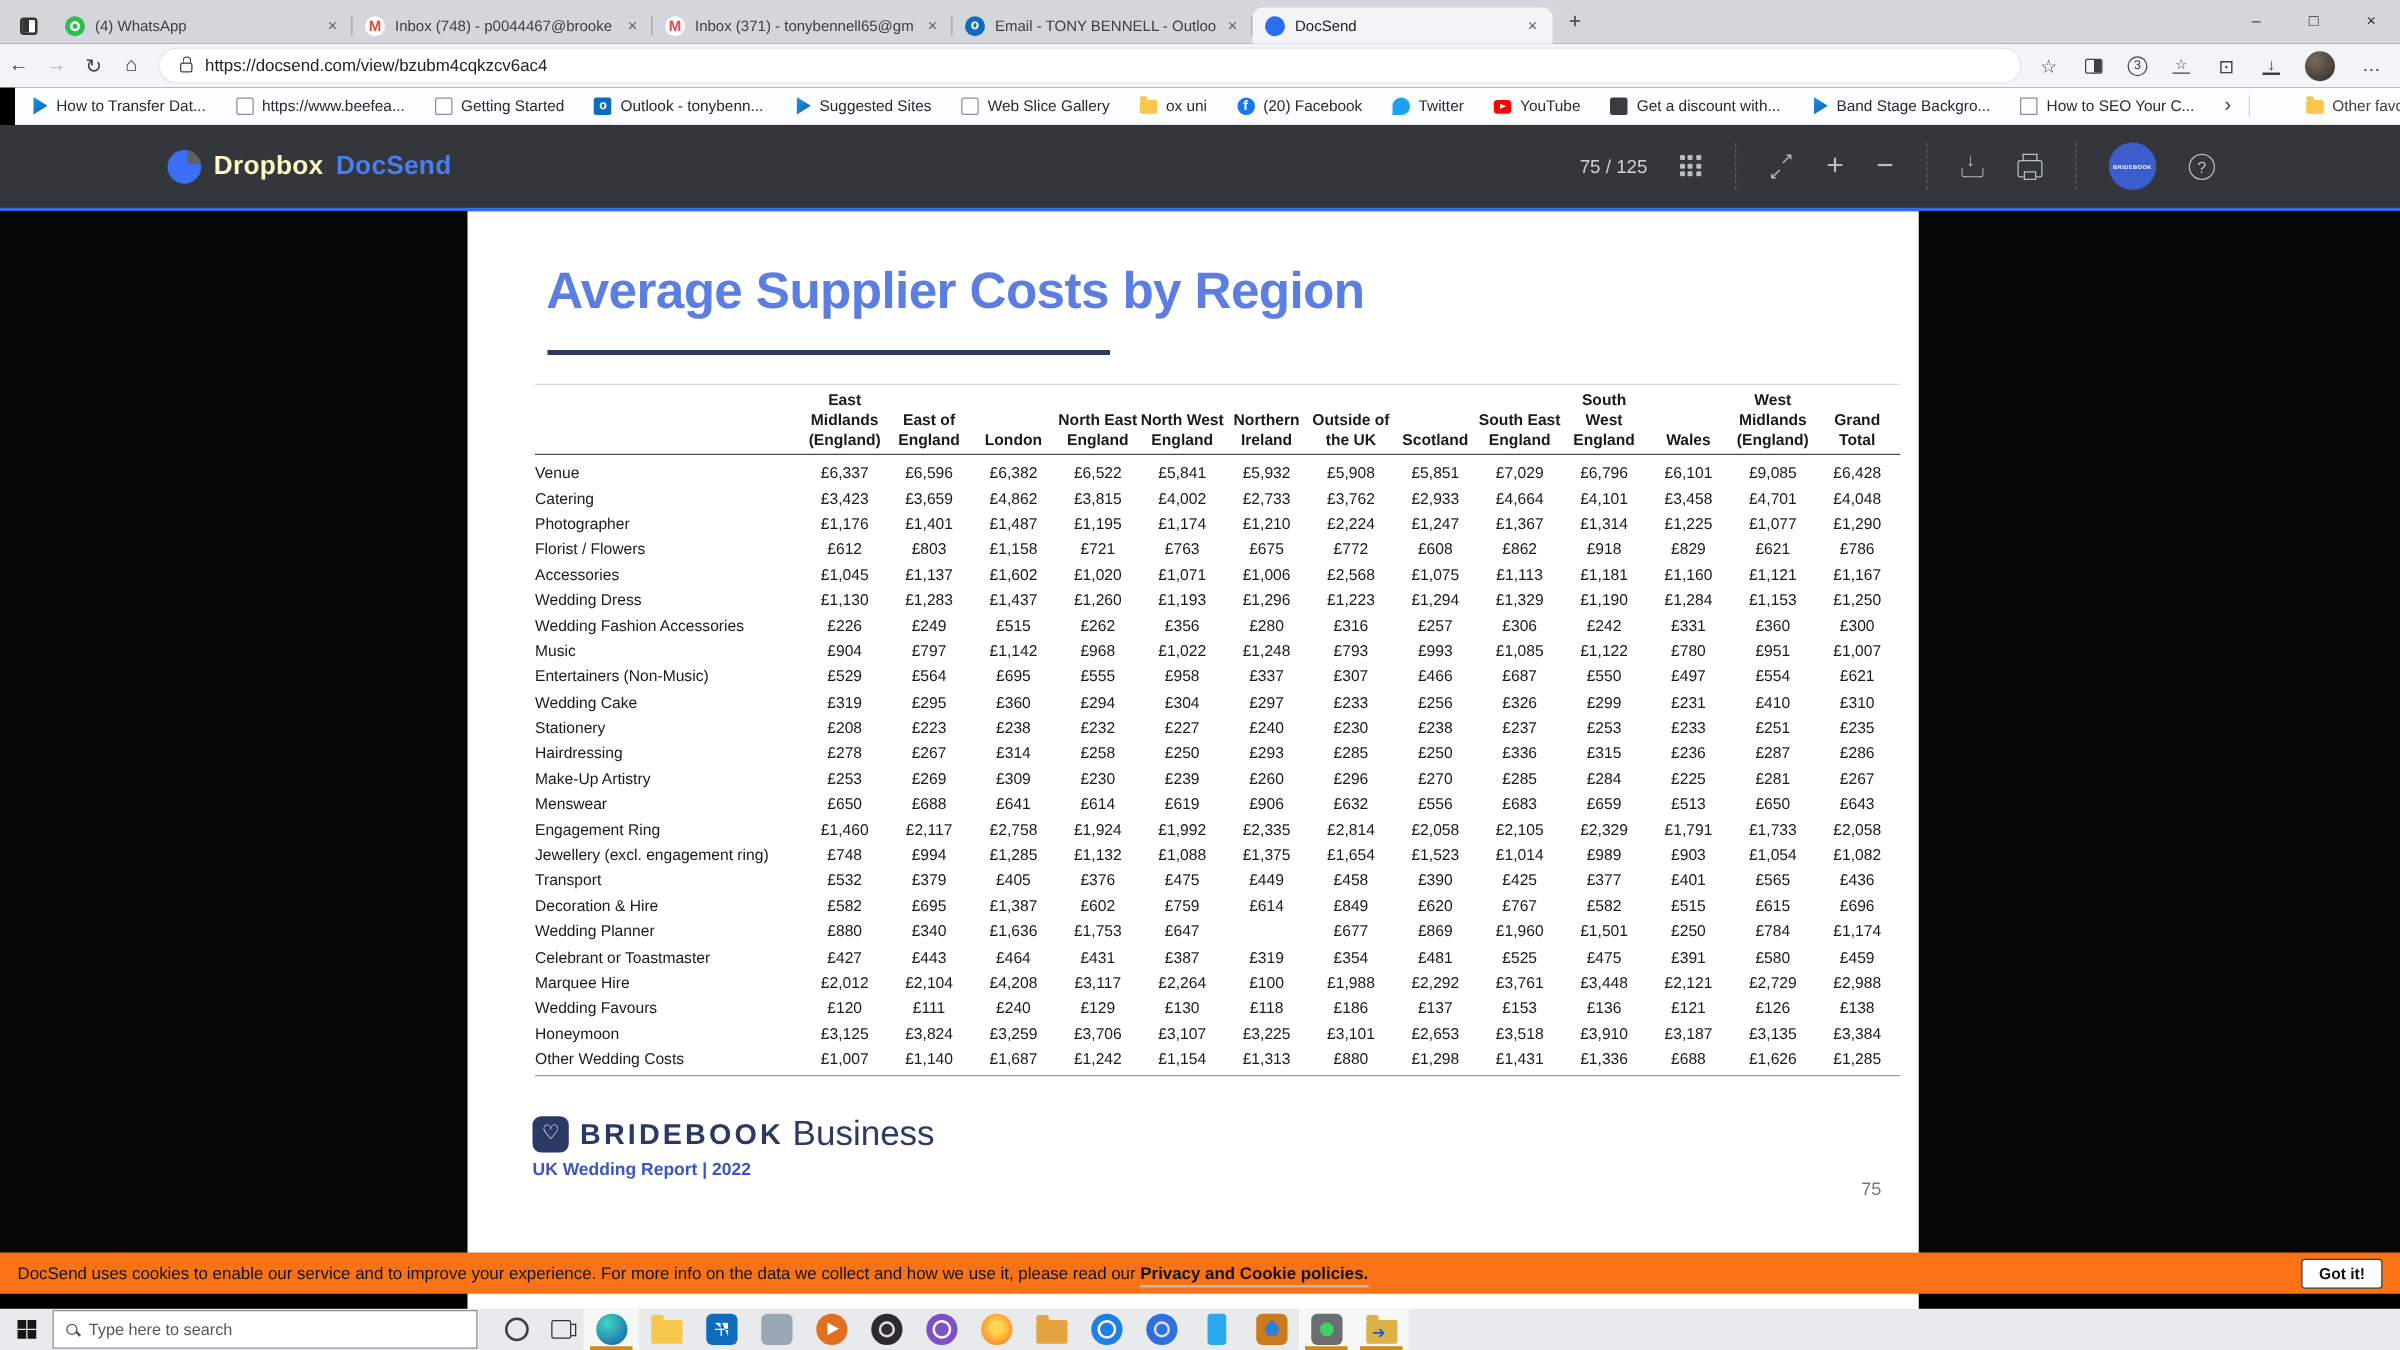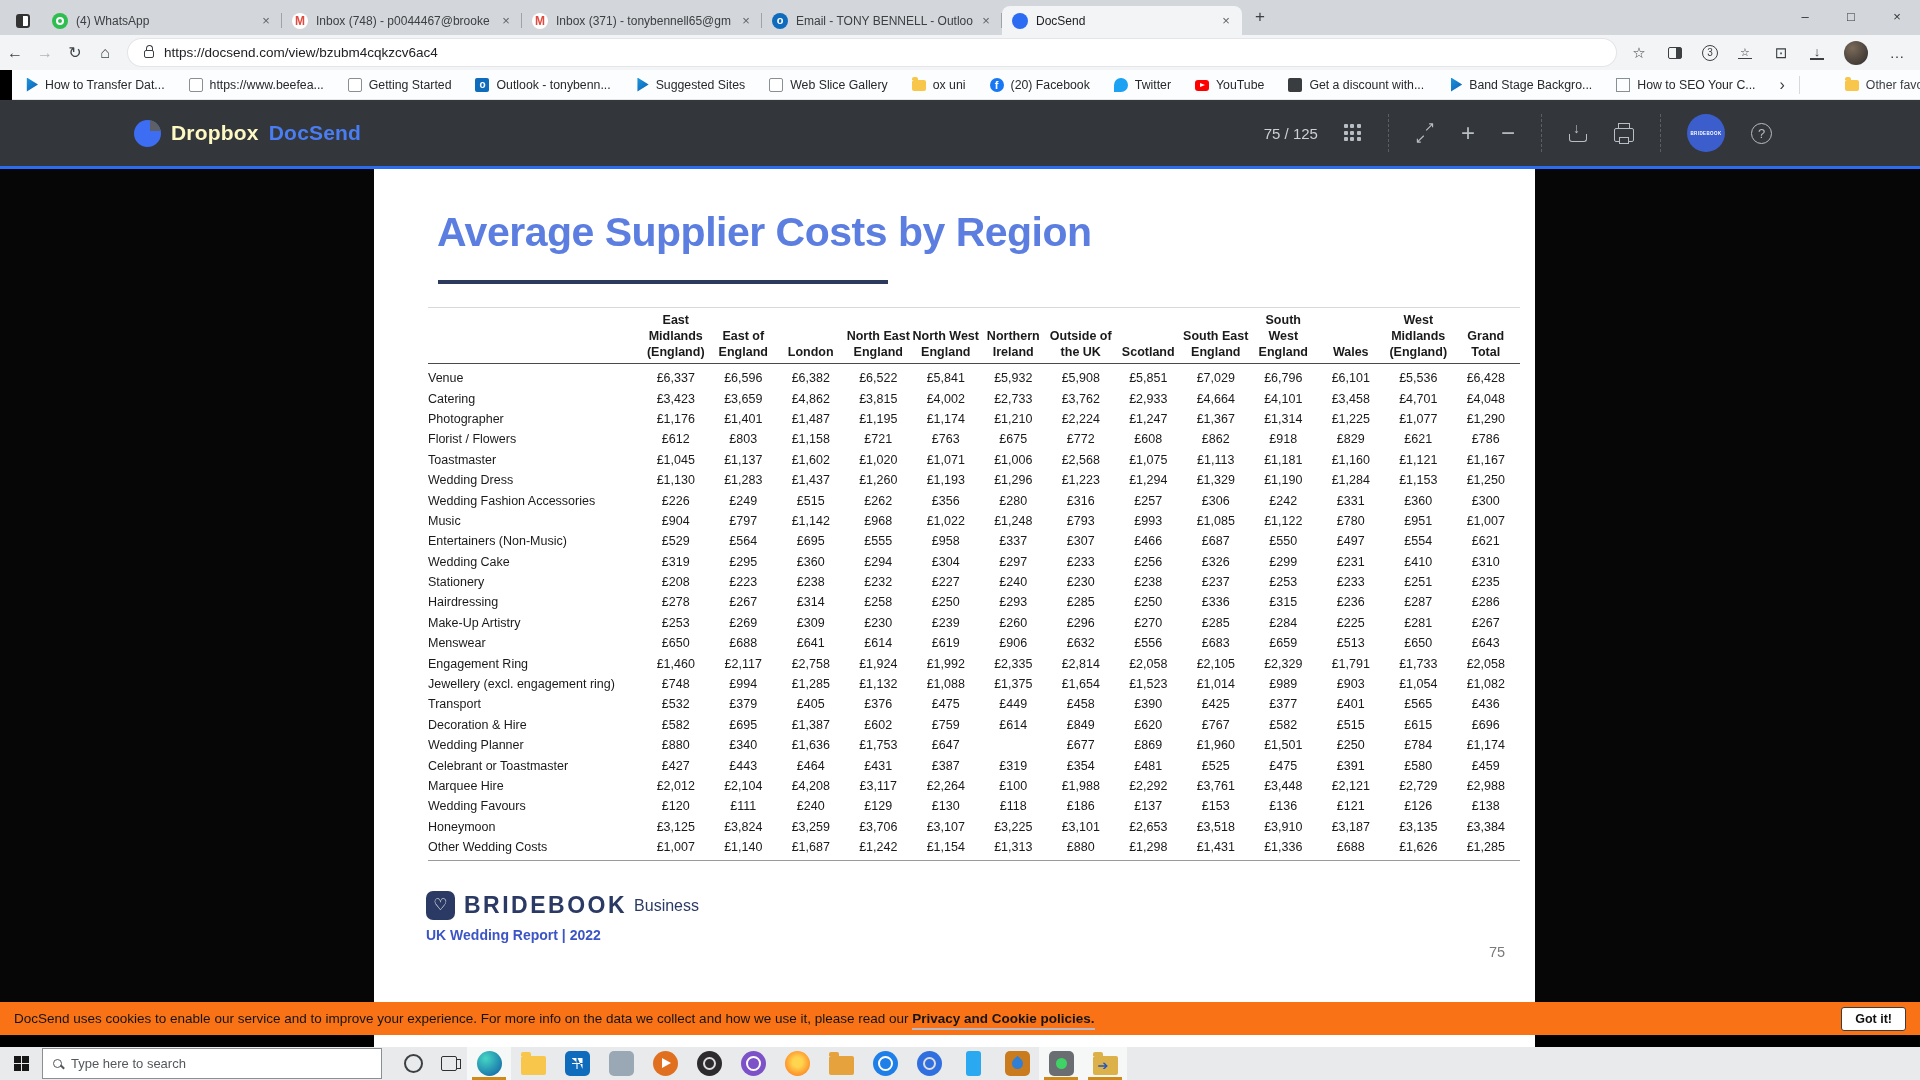--- a/index.html
+++ b/index.html
@@ -101,21 +101,21 @@
   .t-head { display:flex; align-items:flex-end; border-top:1px solid #d9d9d9; border-bottom:1.5px solid #4a4a4a; padding-bottom:3px; min-height:57px; }
   .t-head .c { font-weight:bold; line-height:1.28; }
   .t-row { display:flex; align-items:center; height:20.4px; }
   .c-label { width:214px; text-align:left; flex:none; }
   .c { width:67.5px; text-align:center; flex:none; }
   .t-body { border-bottom:1px solid #9a9a9a; padding:4px 0 3px; }
 
   .brandrow { position:absolute; left:52px; top:722px; display:flex; align-items:center; }
   .bb-glyph { width:29px; height:29px; background:#2b3a64; border-radius:7px; color:#fff; font-size:16px; text-align:center; line-height:28px; margin-right:9px; }
   .bb-name { font-size:23px; letter-spacing:2.5px; color:#2b3a64; font-weight:600; }
-  .bb-suffix { font-size:16px; color:#2b3a64; margin-left:7px; font-weight:400; }
+  .bb-suffix { font-size:28px; color:#2b3a64; margin-left:7px; font-weight:400; }
   .bb-sub { position:absolute; left:52px; top:758px; font-size:14px; font-weight:bold; color:#3c55c5; }
   .pagenum { position:absolute; left:1115px; top:775px; font-size:14.5px; color:#7a7a7a; }
 
   
   .cookie { position:absolute; top:1002px; left:0; width:1920px; height:33px; background:#f97316; display:flex; align-items:center; padding:0 14px; font-size:13.5px; color:#141414; }
   .cookie b { border-bottom:2px solid #b7bac4; padding-bottom:2px; }
   .gotit { margin-left:auto; background:#fff; border:1px solid #3d3d3d; border-radius:3px; font-size:12.5px; font-weight:bold; padding:4px 13px; color:#111; }
 
   
   .taskbar { position:absolute; top:1047px; left:0; width:1920px; height:33px; background:#e8eaeb; display:flex; align-items:center; }
@@ -355,21 +355,21 @@
             <div class="c">£6,596</div>
             <div class="c">£6,382</div>
             <div class="c">£6,522</div>
             <div class="c">£5,841</div>
             <div class="c">£5,932</div>
             <div class="c">£5,908</div>
             <div class="c">£5,851</div>
             <div class="c">£7,029</div>
             <div class="c">£6,796</div>
             <div class="c">£6,101</div>
-            <div class="c">£5,536</div>
+            <div class="c">£9,085</div>
             <div class="c">£6,428</div>
           </div>
           <div class="t-row">
             <div class="c-label">Catering</div>
             <div class="c">£3,423</div>
             <div class="c">£3,659</div>
             <div class="c">£4,862</div>
             <div class="c">£3,815</div>
             <div class="c">£4,002</div>
             <div class="c">£2,733</div>
@@ -407,21 +407,21 @@
             <div class="c">£675</div>
             <div class="c">£772</div>
             <div class="c">£608</div>
             <div class="c">£862</div>
             <div class="c">£918</div>
             <div class="c">£829</div>
             <div class="c">£621</div>
             <div class="c">£786</div>
           </div>
           <div class="t-row">
-            <div class="c-label">Toastmaster</div>
+            <div class="c-label">Accessories</div>
             <div class="c">£1,045</div>
             <div class="c">£1,137</div>
             <div class="c">£1,602</div>
             <div class="c">£1,020</div>
             <div class="c">£1,071</div>
             <div class="c">£1,006</div>
             <div class="c">£2,568</div>
             <div class="c">£1,075</div>
             <div class="c">£1,113</div>
             <div class="c">£1,181</div>

